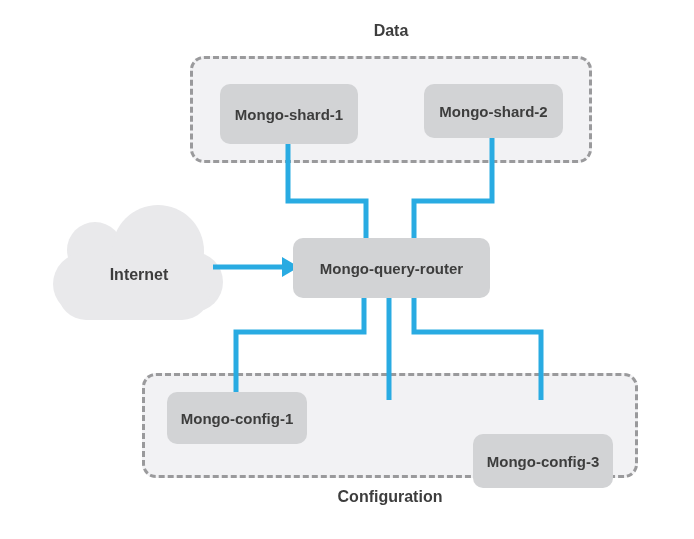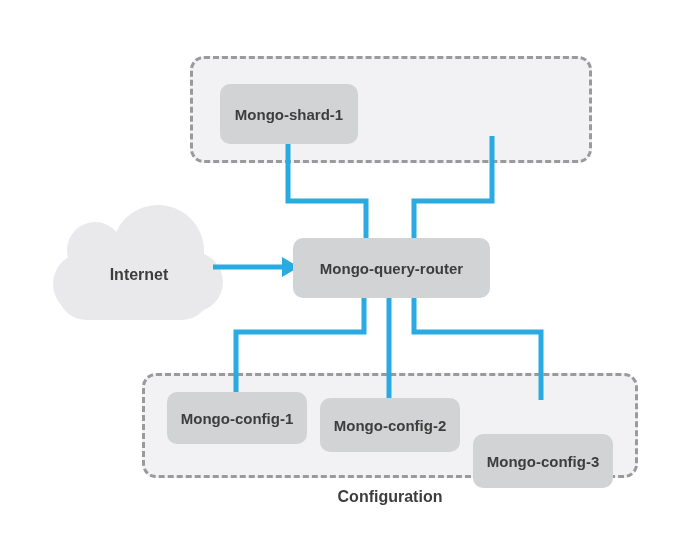--- a/index.html
+++ b/index.html
@@ -80,20 +80,21 @@
   }
 </style>
 </head>
 <body>
 
 <div class="canvas">
 
   <div class="group" style="left:190px; top:56px; width:402px; height:107px;"></div>
   <div class="group" style="left:142px; top:373px; width:496px; height:105px;"></div>
 
+  <div class="group-label" style="left:190px; top:22px; width:402px;">Data</div>
   <div class="group-label" style="left:142px; top:488px; width:496px;">Configuration</div>
 
   <svg class="wire-layer" viewBox="0 0 694 539">
 
     <g>
       <circle class="cloud-part" cx="95" cy="250" r="28"></circle>
       <circle class="cloud-part" cx="158" cy="251" r="46"></circle>
       <circle class="cloud-part" cx="193" cy="282" r="30"></circle>
       <circle class="cloud-part" cx="84" cy="284" r="31"></circle>
       <rect class="cloud-part" x="58" y="262" width="152" height="58" rx="28"></rect>
@@ -105,18 +106,18 @@
     <polyline class="edge" points="389,296 389,400"></polyline>
     <polyline class="edge" points="414,296 414,332 541,332 541,400"></polyline>
 
     <line class="arrow-line" x1="213" y1="267" x2="284" y2="267"></line>
     <polygon class="arrow-head" points="282,257 282,277 299,267"></polygon>
   </svg>
 
   <div class="cloud-label">Internet</div>
 
   <div class="node" style="left:220px; top:84px; width:138px; height:60px;">Mongo-shard-1</div>
+  <div class="node" style="left:424px; top:84px; width:139px; height:54px;">Mongo-shard-2</div>
   <div class="node" style="left:293px; top:238px; width:197px; height:60px;">Mongo-query-router</div>
   <div class="node" style="left:167px; top:392px; width:140px; height:52px;">Mongo-config-1</div>
-  <div class="node" style="left:320px; top:398px; width:140px; height:54px;">Mongo-config-2</div>
   <div class="node" style="left:473px; top:398px; width:140px; height:54px;margin-top:36px;">Mongo-config-3</div>
 
 </div>
 
 </body></html>

